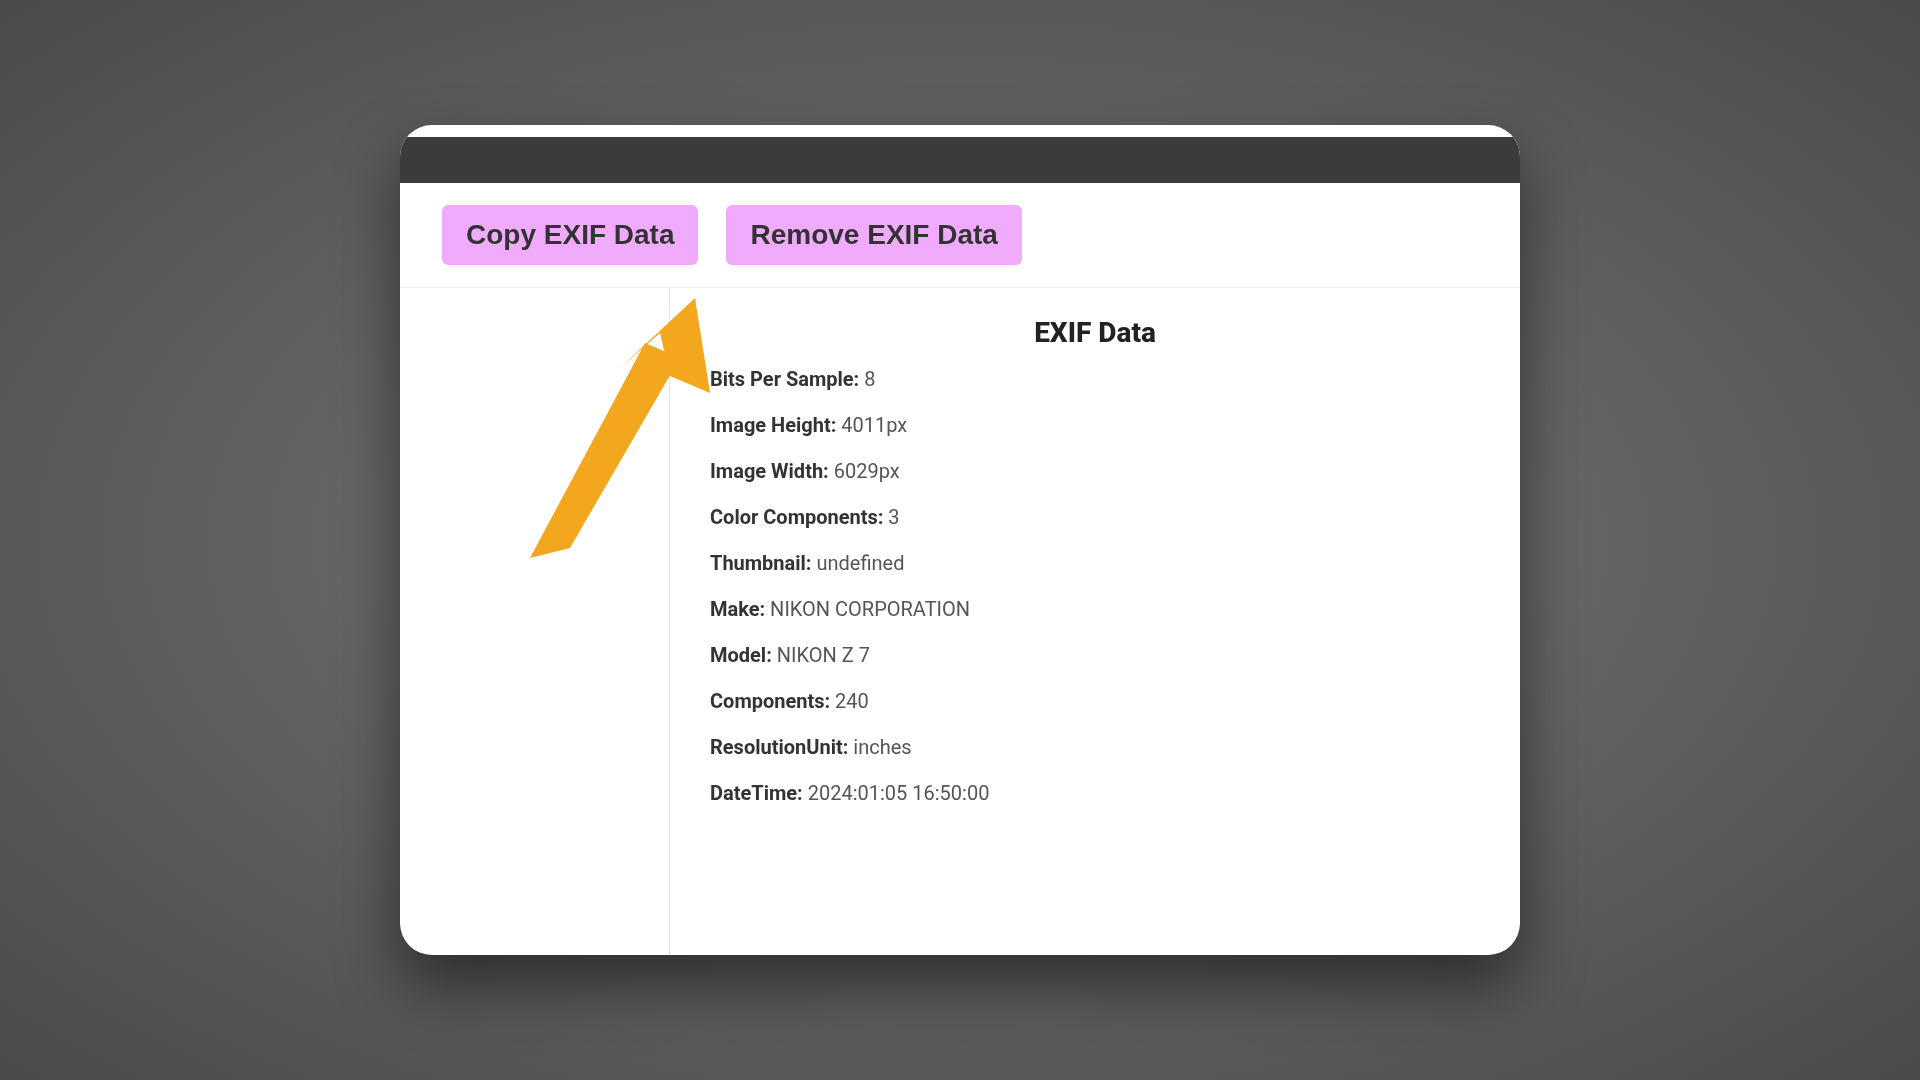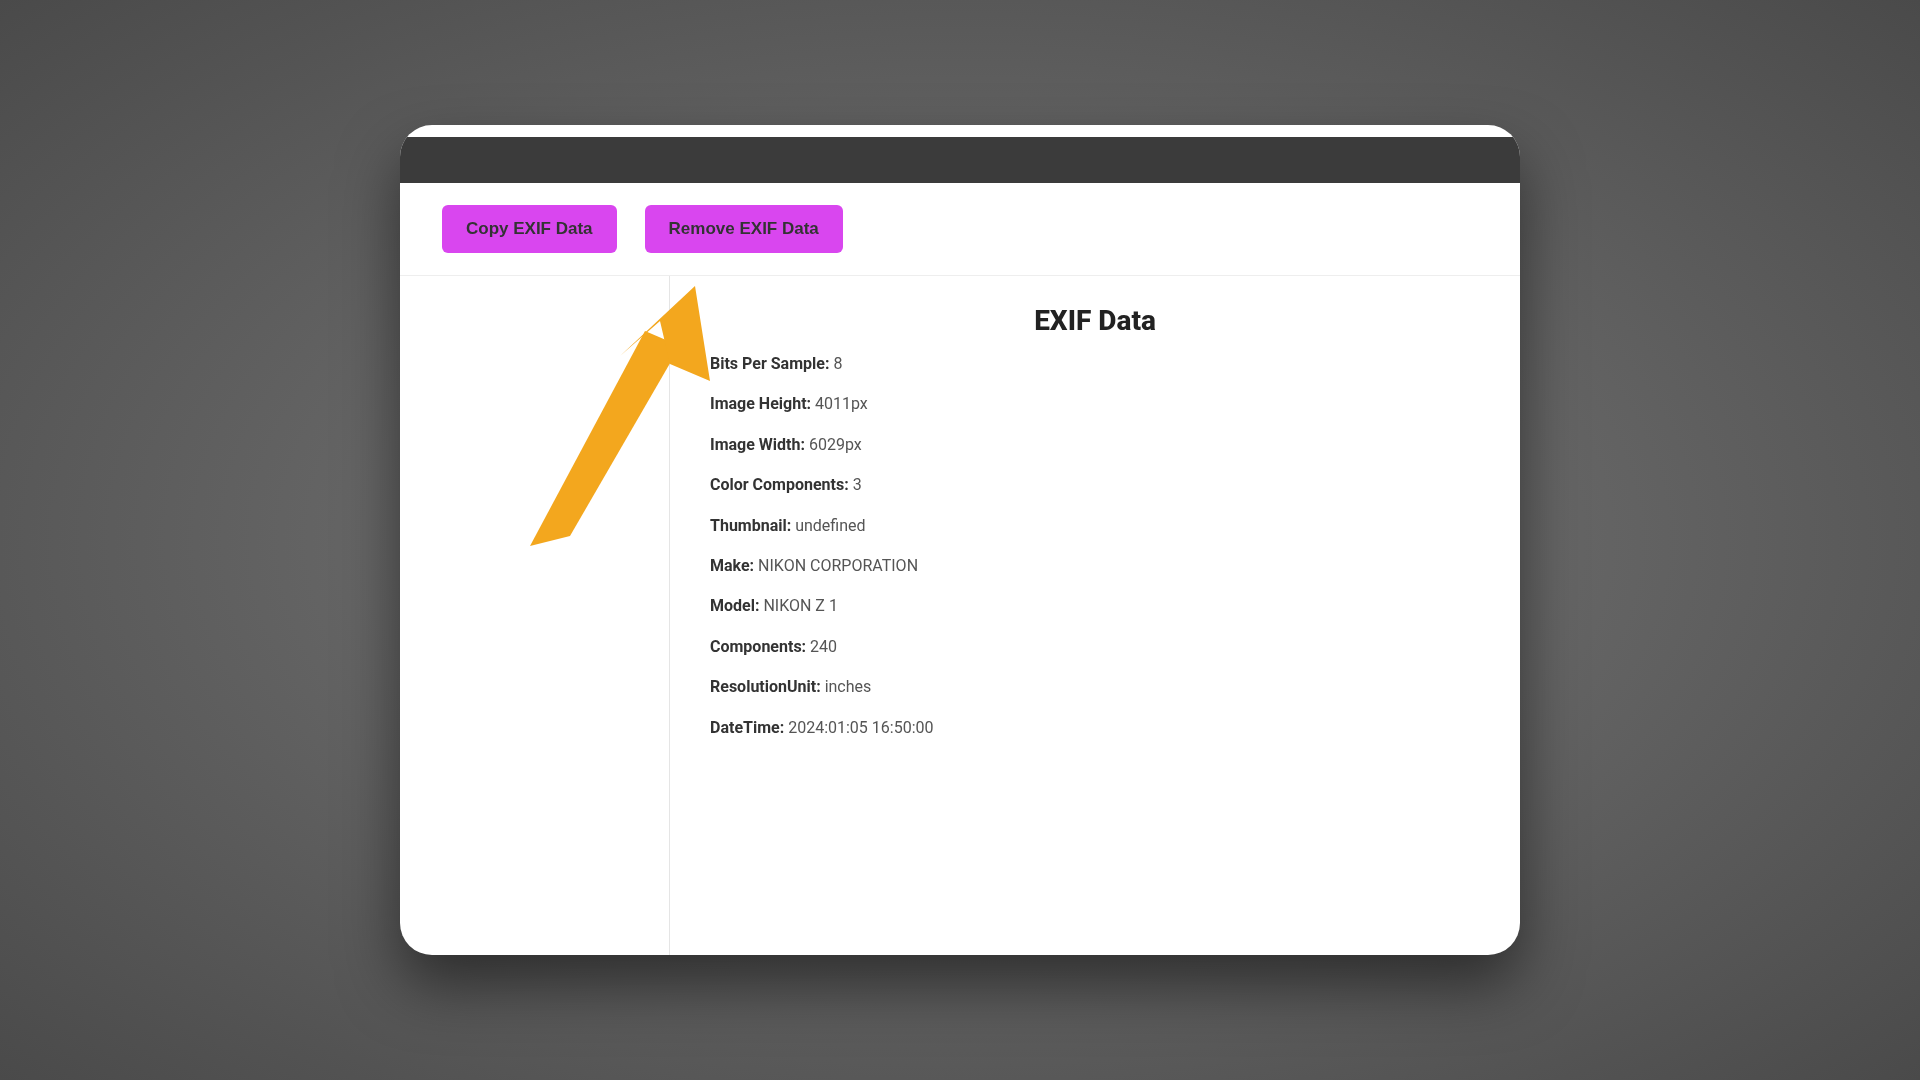--- a/index.html
+++ b/index.html
@@ -28,26 +28,26 @@
     width: 100%;
     margin-top: 12px;
   }
   .toolbar {
     padding: 22px 42px;
     display: flex;
     gap: 28px;
     border-bottom: 1px solid #eee;
   }
   .btn {
-    background: #d946ef;
+    background: #f0abfc;
     color: #333;
     border: none;
     border-radius: 6px;
     padding: 14px 24px;
-    font-size: 17px;
+    font-size: 28px;
     font-weight: 700;
     cursor: pointer;
   }
   .content {
     display: flex;
     height: calc(100% - 130px);
   }
   .left-pane {
     width: 270px;
     border-right: 1px solid #e5e5e5;
@@ -59,21 +59,21 @@
     overflow: hidden;
   }
   .heading {
     text-align: center;
     font-size: 28px;
     font-weight: 800;
     color: #222;
     margin-bottom: 16px;
   }
   .row {
-    font-size: 16px;
+    font-size: 20px;
     color: #555;
     margin-bottom: 18px;
     line-height: 1.4;
   }
   .row .label {
     font-weight: 700;
     color: #333;
   }
   .arrow {
     position: absolute;
@@ -105,20 +105,20 @@
 
     <div class="right-pane">
       <h2 class="heading">EXIF Data</h2>
       <div id="fields">
           <div class="row"><span class="label">Bits Per Sample: </span><span>8</span></div>
           <div class="row"><span class="label">Image Height: </span><span>4011px</span></div>
           <div class="row"><span class="label">Image Width: </span><span>6029px</span></div>
           <div class="row"><span class="label">Color Components: </span><span>3</span></div>
           <div class="row"><span class="label">Thumbnail: </span><span>undefined</span></div>
           <div class="row"><span class="label">Make: </span><span>NIKON CORPORATION</span></div>
-          <div class="row"><span class="label">Model: </span><span>NIKON Z 1</span></div>
+          <div class="row"><span class="label">Model: </span><span>NIKON Z 7</span></div>
           <div class="row"><span class="label">Components: </span><span>240</span></div>
           <div class="row"><span class="label">ResolutionUnit: </span><span>inches</span></div>
           <div class="row"><span class="label">DateTime: </span><span>2024:01:05 16:50:00</span></div>
         </div>
     </div>
   </div>
 </div>
 
 </body></html>

